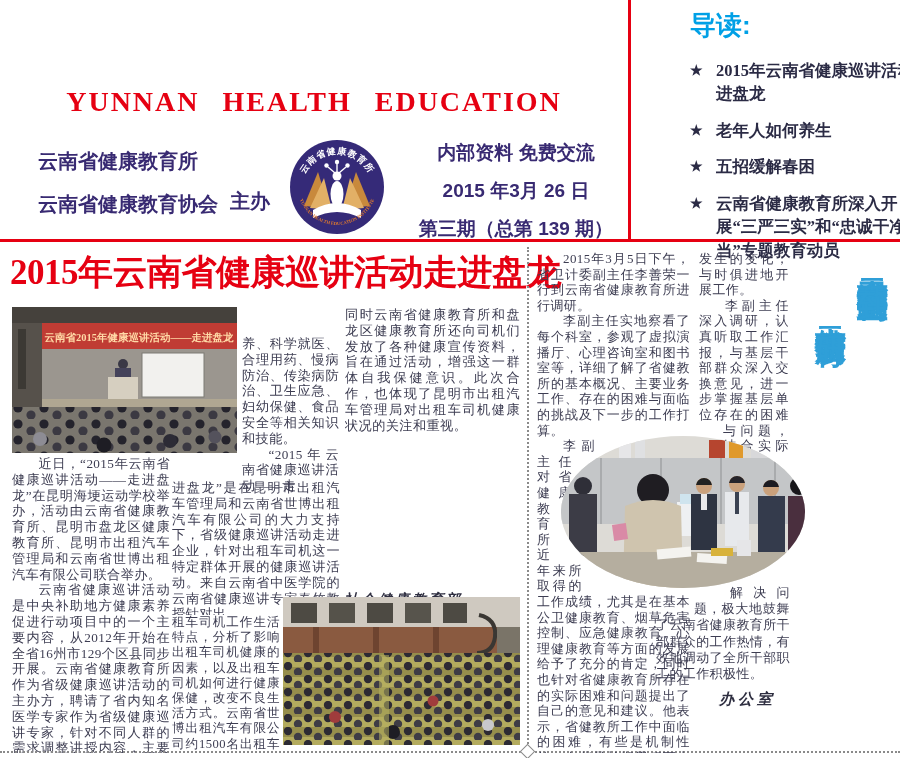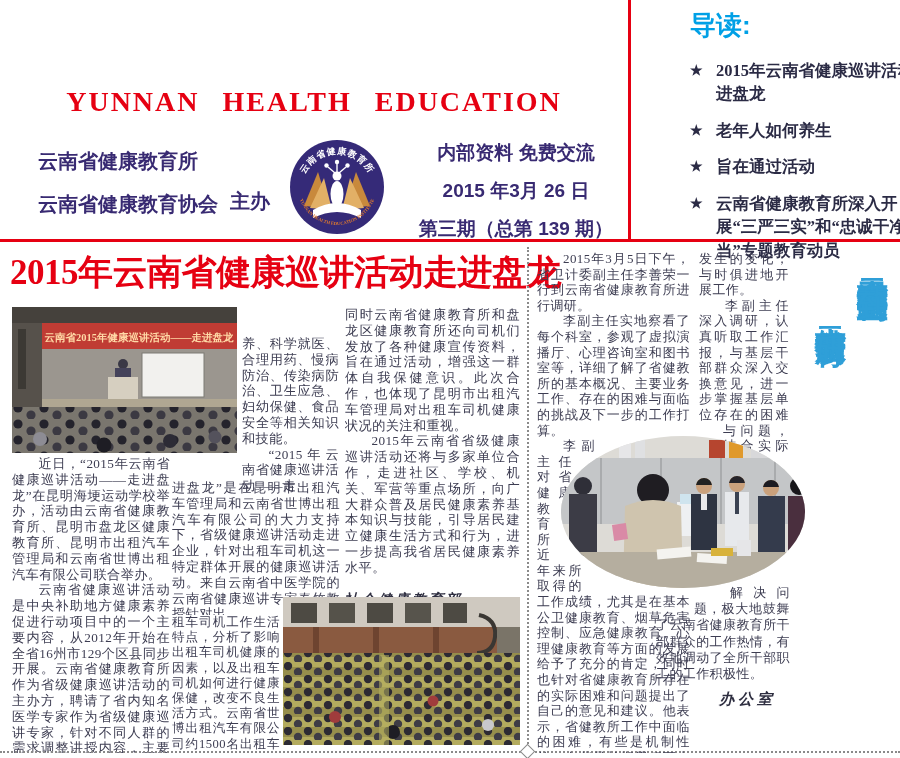--- a/index.html
+++ b/index.html
@@ -113,21 +113,21 @@
     <div class="toc-item">
       <span class="star">★</span>
       <span>2015年云南省健康巡讲活动走进盘龙</span>
     </div>
     <div class="toc-item">
       <span class="star">★</span>
       <span>老年人如何养生</span>
     </div>
     <div class="toc-item">
       <span class="star">★</span>
-      <span>旨在通过活动</span>
+      <span>五招缓解春困</span>
     </div>
     <div class="toc-item">
       <span class="star">★</span>
       <span>云南省健康教育所深入开展“三严三实”和“忠诚干净担当”专题教育动员</span>
     </div>
   </div>
 
   <div class="headline">2015年云南省健康巡讲活动走进盘龙</div>
 
   <svg class="photo1" viewBox="0 0 225 146">
@@ -167,21 +167,20 @@
     <p class="ind">“2015年云南省健康巡讲活动——走</p>
   </div>
   <div class="col c2b">
     <p>进盘龙”是在昆明市出租汽车管理局和云南省世博出租汽车有限公司的大力支持下，省级健康巡讲活动走进企业，针对出租车司机这一特定群体开展的健康巡讲活动。来自云南省中医学院的云南省健康巡讲专家秦竹教授针对出</p>
   </div>
   <div class="col c2c">
     <p>租车司机工作生活特点，分析了影响出租车司机健康的因素，以及出租车司机如何进行健康保健，改变不良生活方式。云南省世博出租汽车有限公司约1500名出租车司机参加了活动。</p>
   </div>
   <div class="col c3">
     <p>同时云南省健康教育所和盘龙区健康教育所还向司机们发放了各种健康宣传资料，旨在通过活动，增强这一群体自我保健意识。此次合作，也体现了昆明市出租汽车管理局对出租车司机健康状况的关注和重视。</p>
-    <p class="ind">2015年云南省省级健康巡讲活动还将与多家单位合作，走进社区、学校、机关、军营等重点场所，向广大群众普及居民健康素养基本知识与技能，引导居民建立健康生活方式和行为，进一步提高我省居民健康素养水平。</p>
   </div>
 
   <div class="byline" style="left:344px;top:572px;margin-top:19px;">社会健康教育部</div>
 
   <svg class="photo2" viewBox="0 0 237 148">
     <rect width="237" height="148" fill="#cfc9c0"></rect>
     <rect x="8" y="6" width="26" height="20" fill="#4d4a43"></rect>
     <rect x="46" y="6" width="26" height="20" fill="#55524a"></rect>
     <rect x="84" y="6" width="26" height="20" fill="#4d4a43"></rect>
     <rect x="122" y="6" width="26" height="20" fill="#57544c"></rect>

